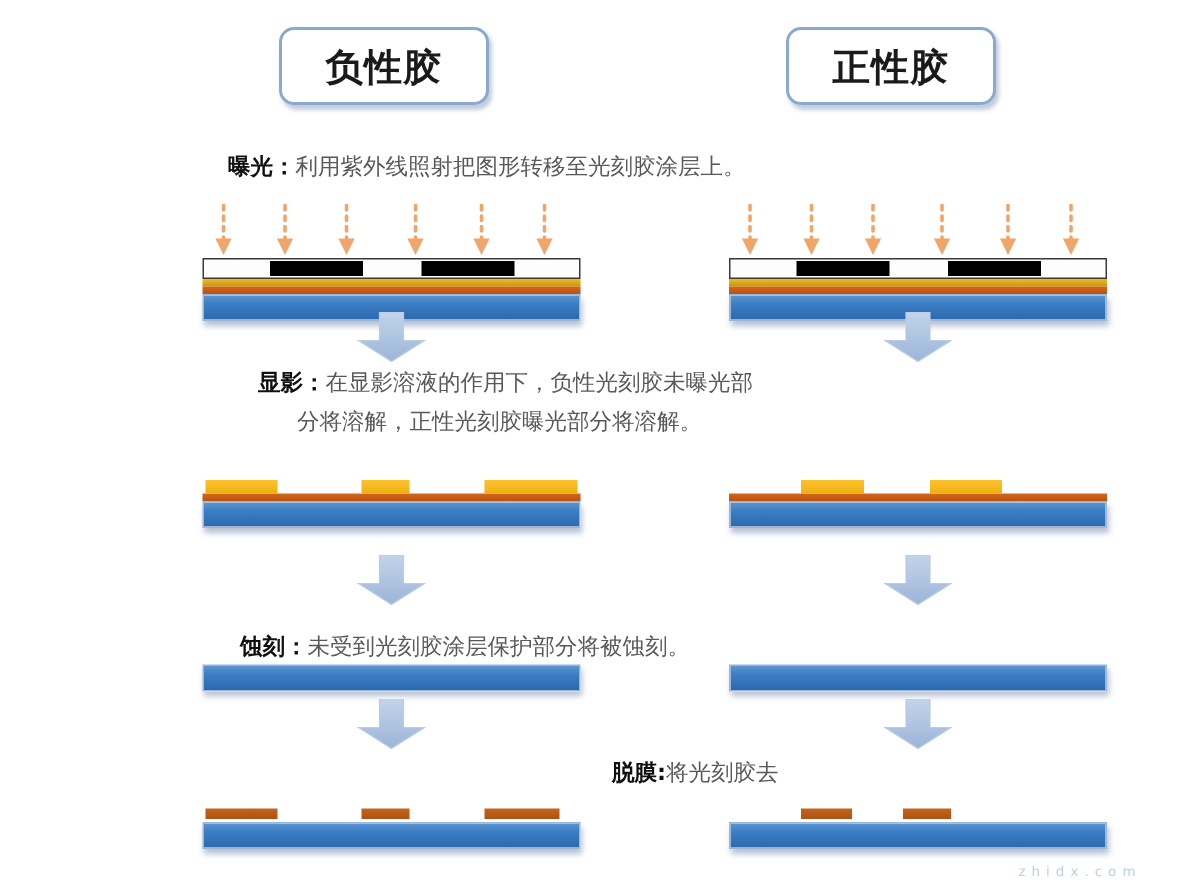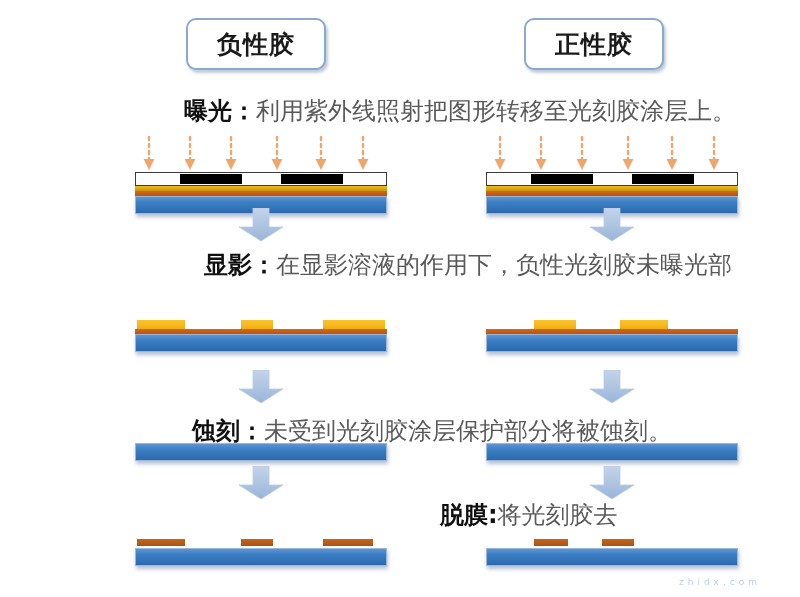--- a/index.html
+++ b/index.html
@@ -36,32 +36,31 @@
     font-weight: bold;
     letter-spacing: 1px;
     color: #1a1a1a;
   }
   #hdr-neg { left: 186px; justify-content: center; }
   #hdr-pos { left: 524px; }
 
   
   .caption {
     position: absolute;
-    font-size: 24px;
+    font-size: 15px;
     line-height: 26px;
     color: #595959;
     white-space: nowrap;
-    margin-left: 32px;
   }
   .caption b {
     color: #101010;
     font-weight: bold;
   }
   #cap-expose  { left: 152px; top: 98px; }
-  #cap-develop { left: 172px; top: 252px; }
+  #cap-develop { left: 172px; top: 242px; }
   #cap-develop .l2 { display:block; padding-left: 26px; }
   #cap-etch    { left: 160px; top: 418px; }
   #cap-strip   { left: 408px; top: 502px; text-align: right; }
 
   
   .stack {
     position: absolute;
     width: 252px;
   }
   .col-left  { left: 135px; }
@@ -176,20 +175,21 @@
 <div class="hdr-box" id="hdr-pos">
   <span>正性胶</span>
 </div>
 
 <div class="caption" id="cap-expose">
   <b>曝光：</b><span>利用紫外线照射把图形转移至光刻胶涂层上。</span>
 </div>
 
 <div class="caption" id="cap-develop">
   <b>显影：</b><span>在显影溶液的作用下，负性光刻胶未曝光部</span>
+  <span class="l2">分将溶解，正性光刻胶曝光部分将溶解。</span>
 </div>
 
 <div class="caption" id="cap-etch">
   <b>蚀刻：</b><span>未受到光刻胶涂层保护部分将被蚀刻。</span>
 </div>
 
 <div class="caption" id="cap-strip">
   <b>脱膜:</b><span>将光刻胶去</span>
 </div>
 

